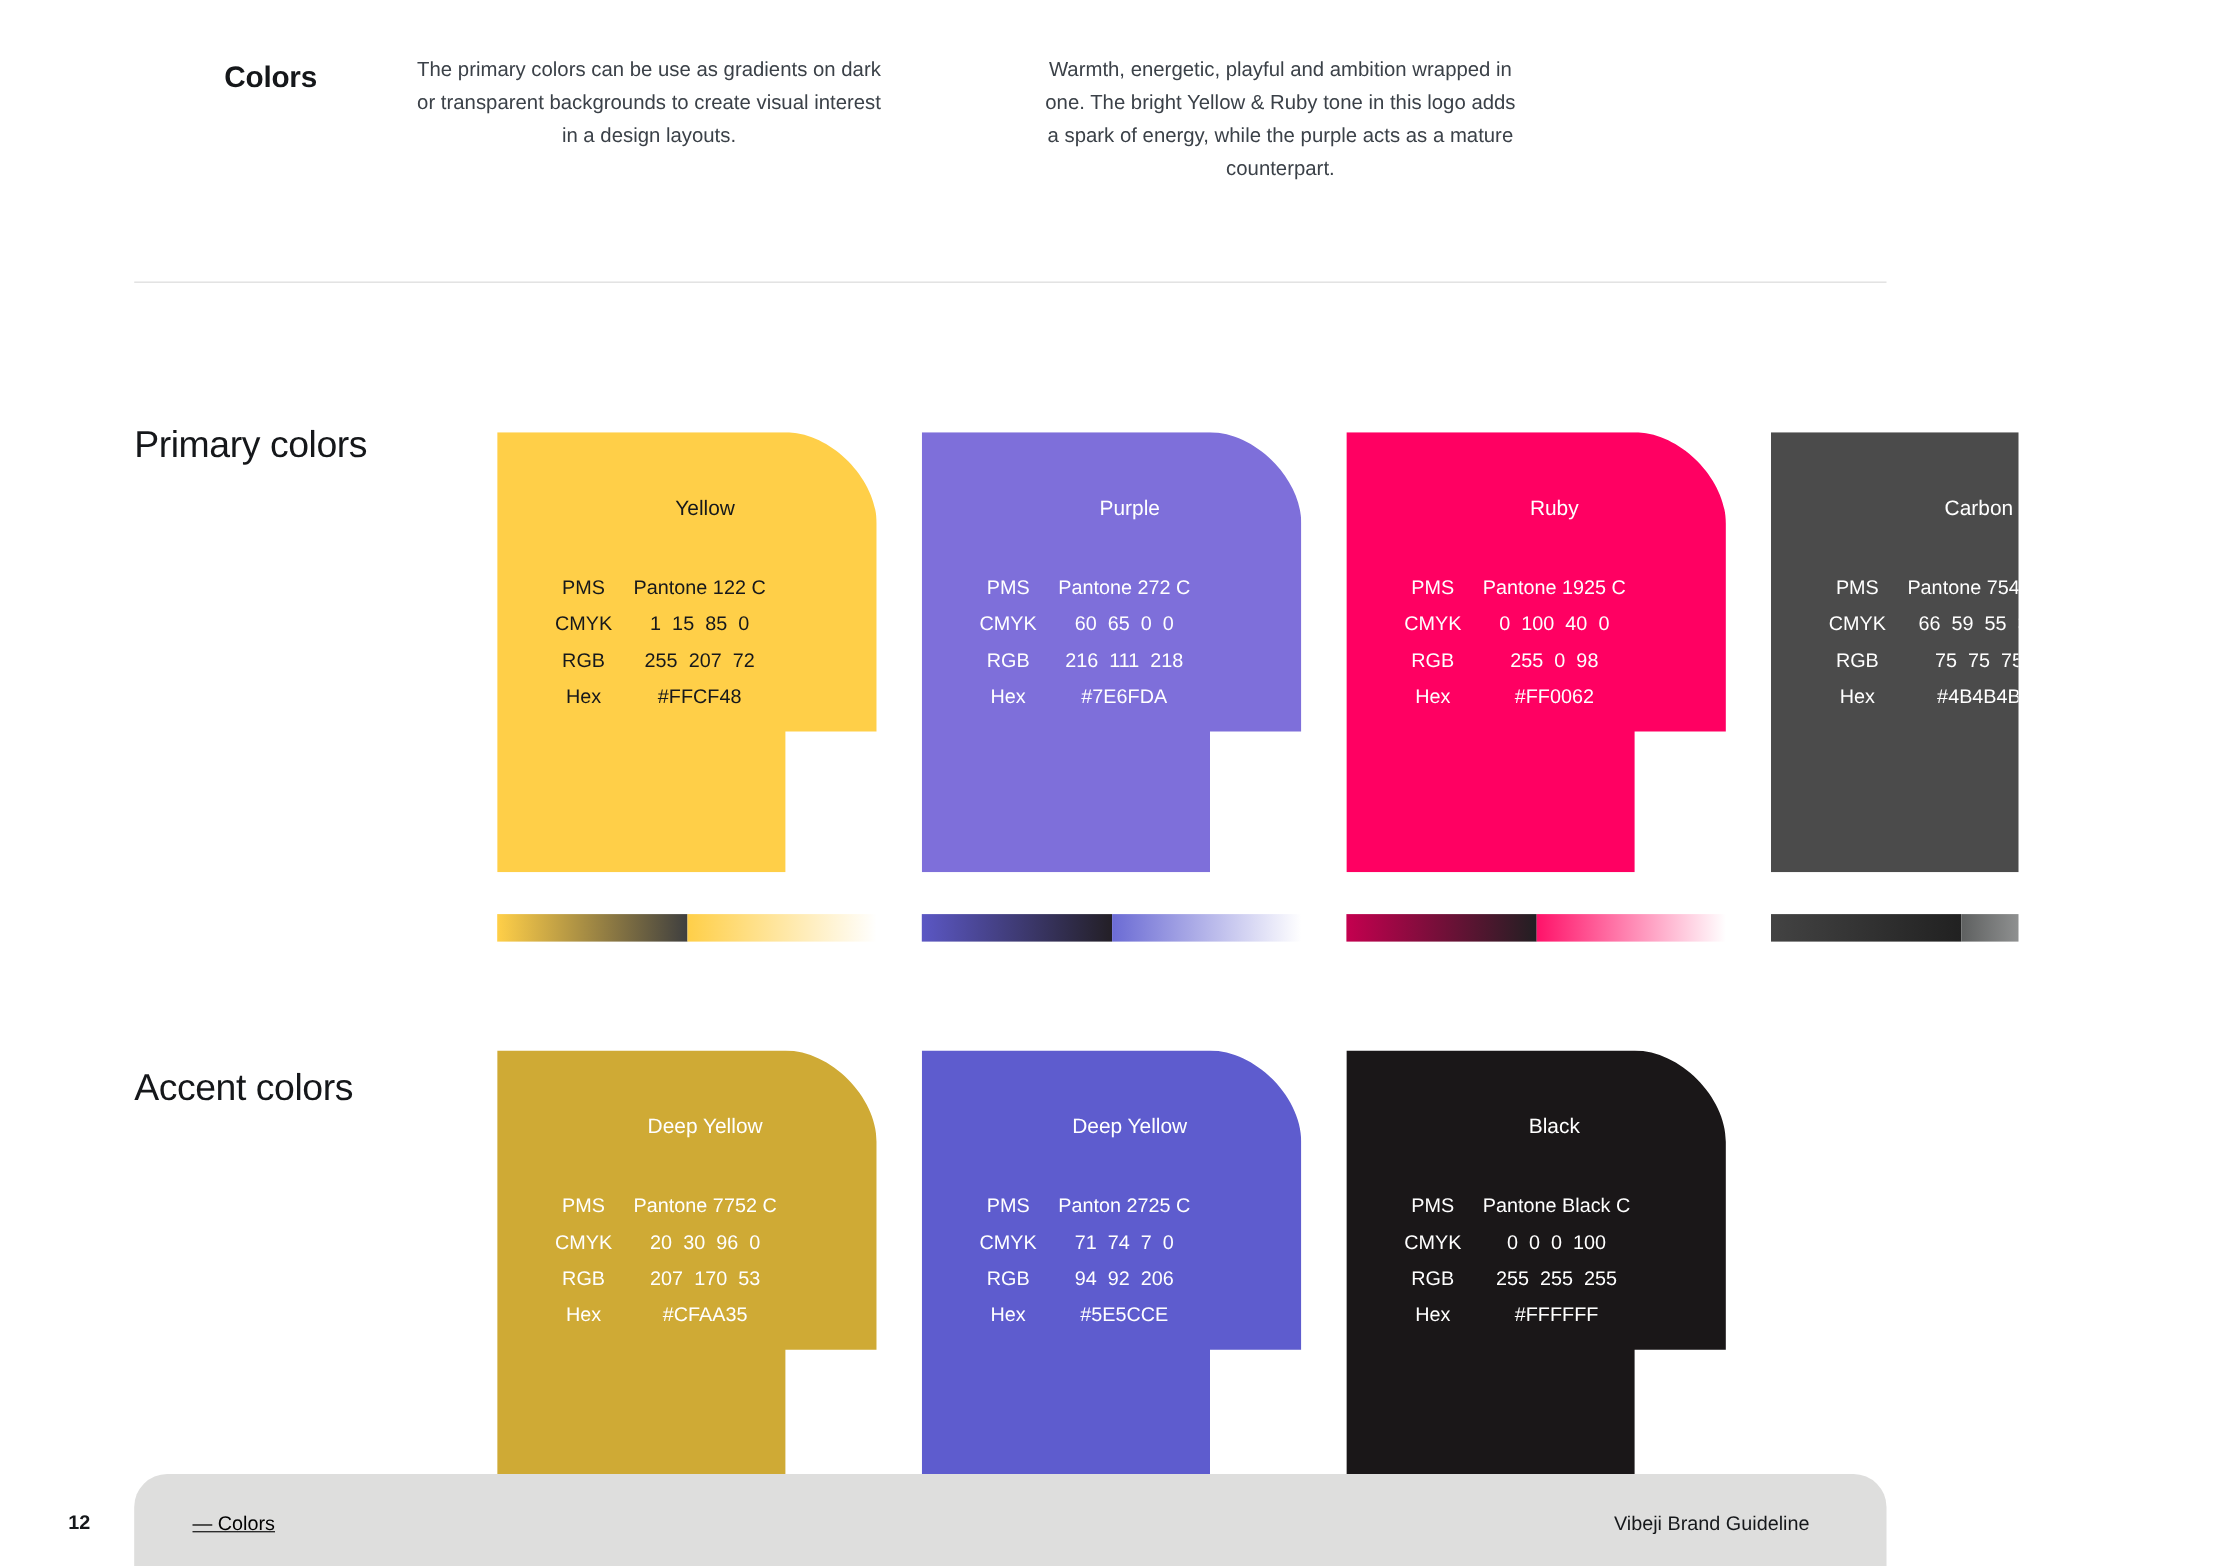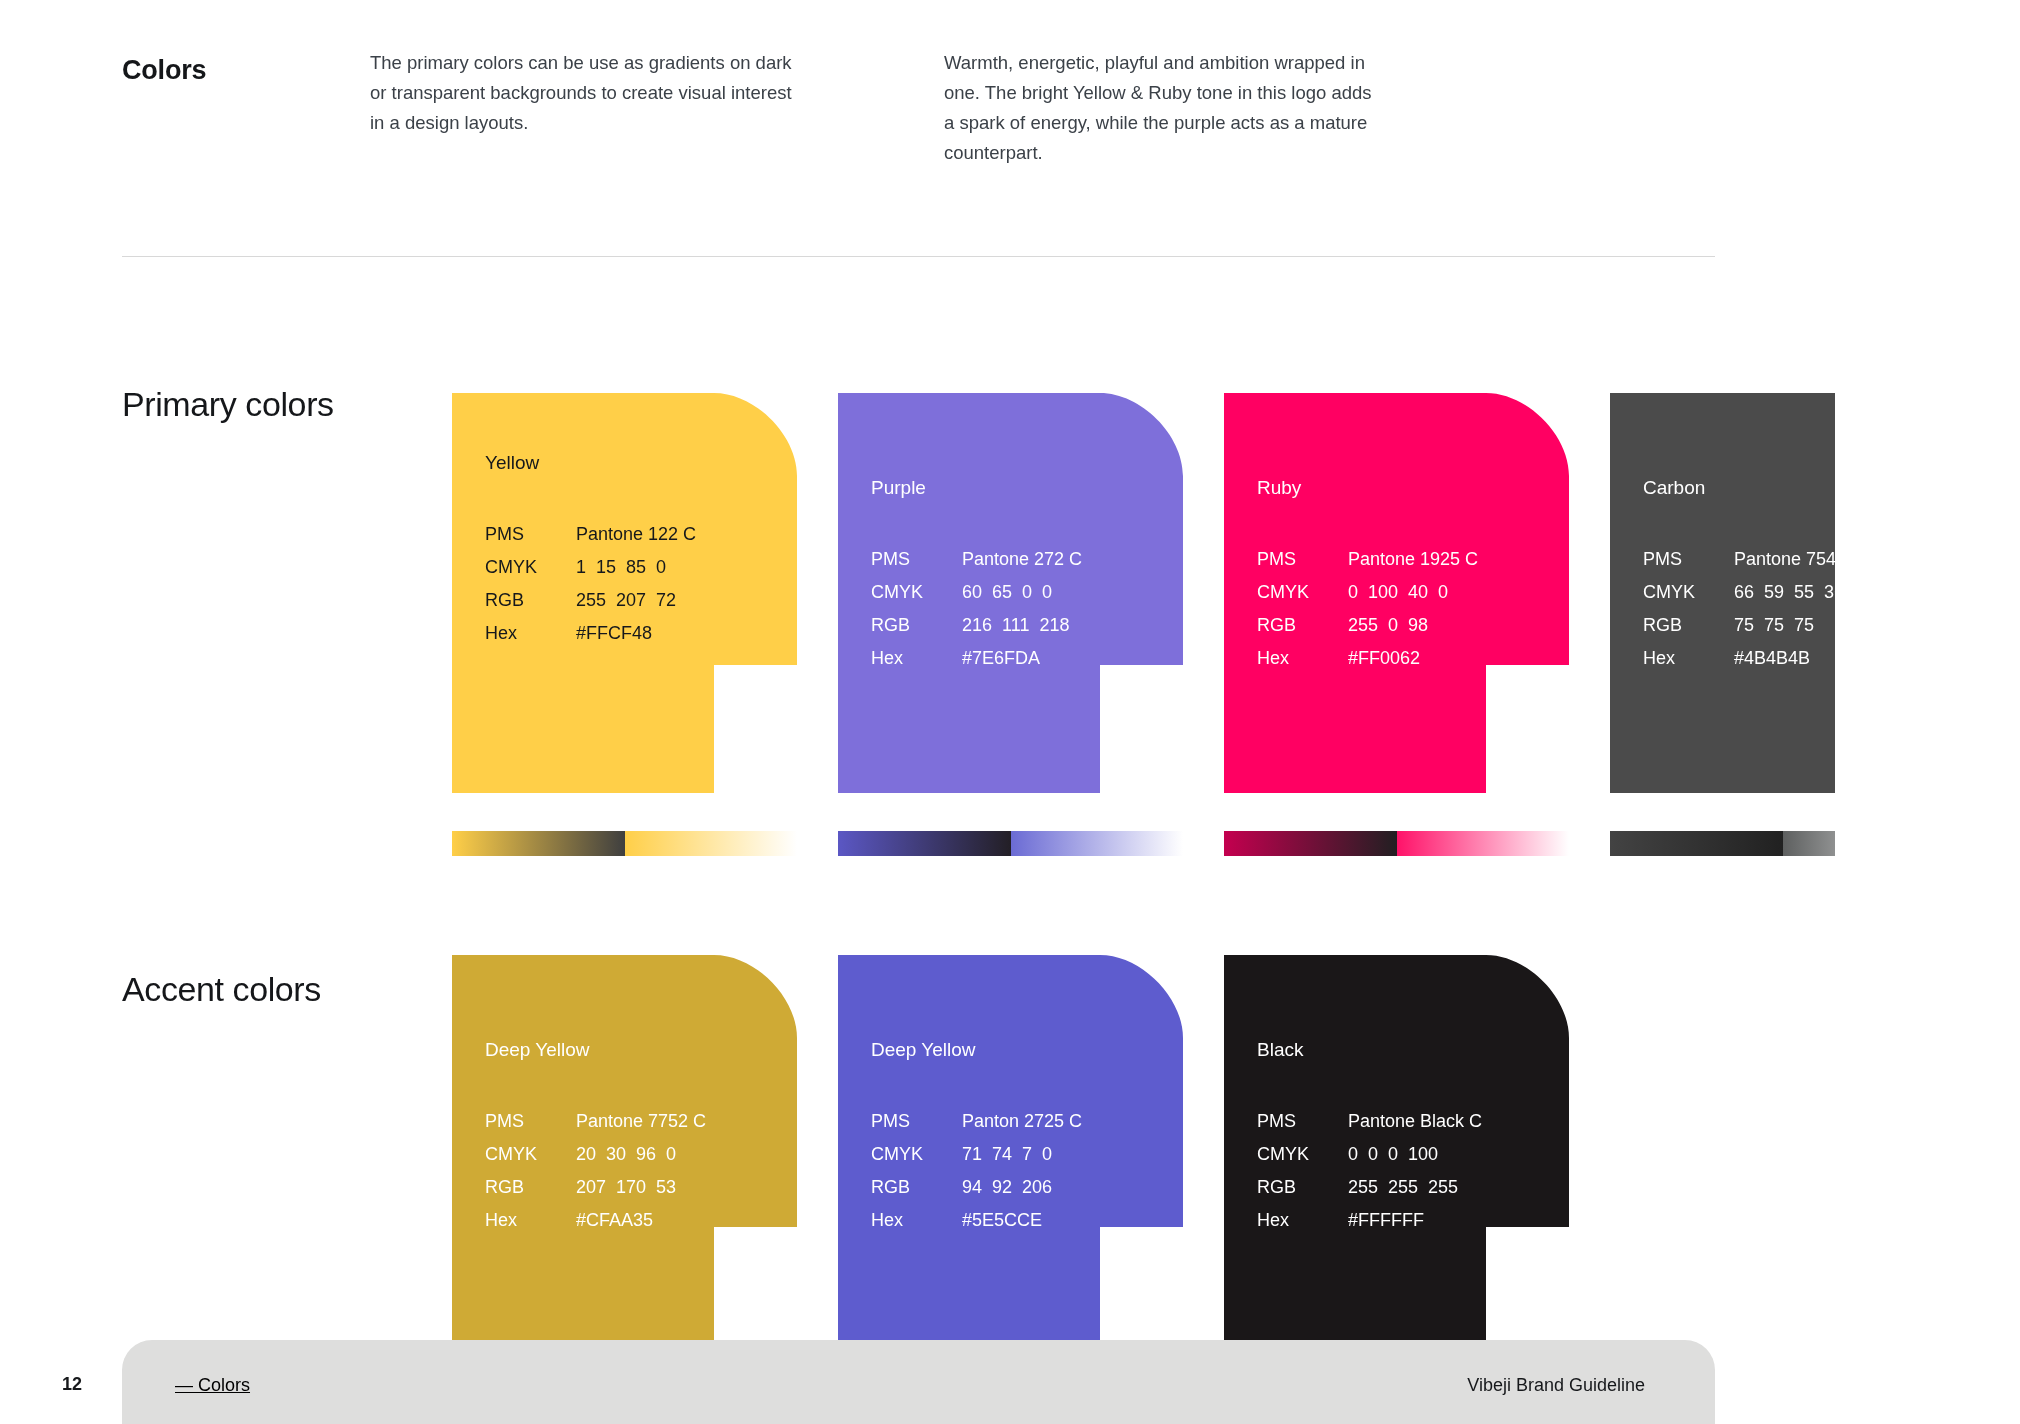--- a/index.html
+++ b/index.html
@@ -12,20 +12,21 @@
     font-family: "Liberation Sans", sans-serif;
     -webkit-font-smoothing: antialiased;
   }
 
   .page {
     position: relative;
     width: 1835px;
     height: 1424px;
     background: #ffffff;
     overflow: hidden;
+    text-align: center;
   }
 
   
   .intro {
     position: absolute;
     top: 48px;
     left: 122px;
     right: 120px;
     display: flex;
     align-items: flex-start;
@@ -112,21 +113,21 @@
   }
   .spec-table td {
     padding: 0 0 15px 0;
     vertical-align: top;
     white-space: pre;
   }
   .spec-label { width: 91px; }
   .spec-value { }
 
   
-  .on-dark  .card-name, .on-dark  .spec-table td { color: #ffffff; margin-top: 25px; }
+  .on-dark  .card-name, .on-dark  .spec-table td { color: #ffffff; }
   .on-light .card-name, .on-light .spec-table td { color: #16181b; }
 
   
   .gradient-strip {
     width: 345px;
     height: 25px;
     margin-top: 38px;
     display: flex;
   }
   .gradient-half { flex: 1 1 50%; height: 100%; }

